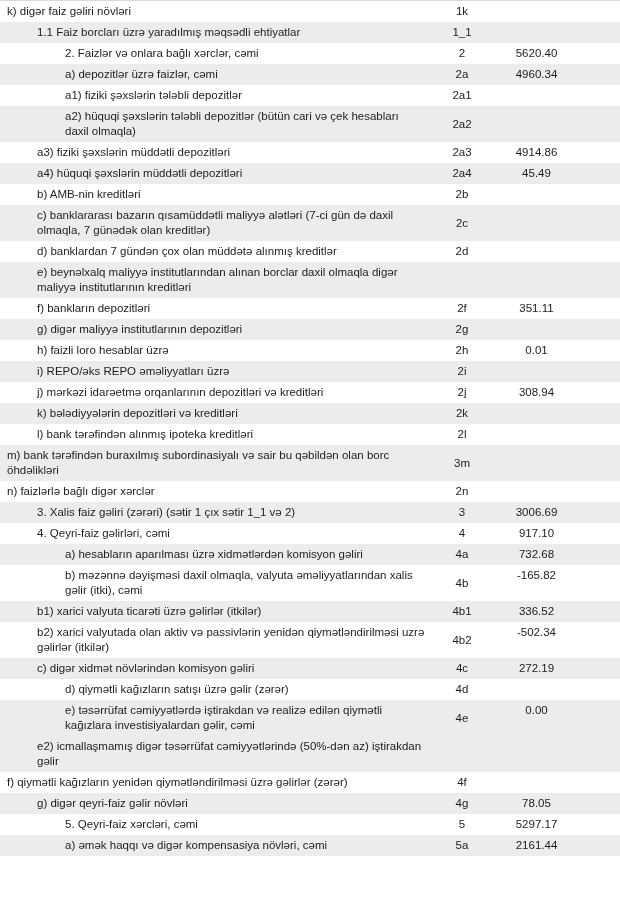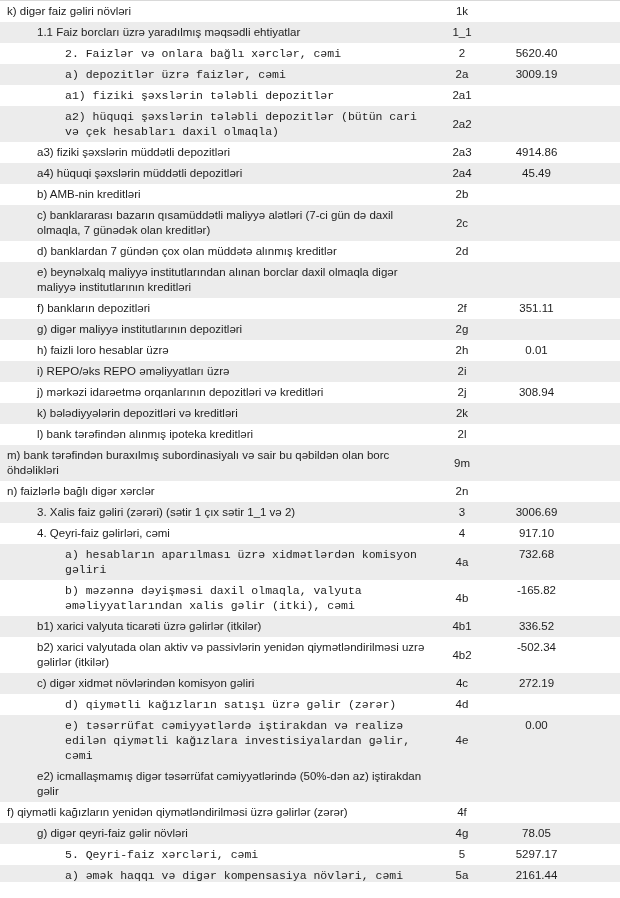--- a/index.html
+++ b/index.html
@@ -31,21 +31,21 @@
     background: #ececec;
   }
   .c-label {
     flex: 0 0 auto;
     width: 430px;
     box-sizing: border-box;
     padding: 3px 5px 3px 7px;
     line-height: 15px;
   }
   .c-label.i1 { padding-left: 37px; }
-  .c-label.i2 { padding-left: 65px; font-family: Liberation Mono, monospace; }
+  .c-label.i2 { padding-left: 65px; }
   .c-code {
     flex: 0 0 auto;
     width: 64px;
     display: flex;
     align-items: center;
     justify-content: center;
     line-height: 15px;
     text-align: center;
   }
   .c-value {
@@ -74,21 +74,21 @@
 
   <div class="row">
     <div class="c-label i2">2. Faizlər və onlara bağlı xərclər, cəmi</div>
     <div class="c-code">2</div>
     <div class="c-value">5620.40</div>
   </div>
 
   <div class="row alt">
     <div class="c-label i2">a) depozitlər üzrə faizlər, cəmi</div>
     <div class="c-code">2a</div>
-    <div class="c-value">3009.19</div>
+    <div class="c-value">4960.34</div>
   </div>
 
   <div class="row">
     <div class="c-label i2">a1) fiziki şəxslərin tələbli depozitlər</div>
     <div class="c-code">2a1</div>
     <div class="c-value"></div>
   </div>
 
   <div class="row alt">
     <div class="c-label i2">a2) hüquqi şəxslərin tələbli depozitlər (bütün cari və çek hesabları daxil olmaqla)</div>
@@ -168,21 +168,21 @@
   </div>
 
   <div class="row">
     <div class="c-label i1">l) bank tərəfindən alınmış ipoteka kreditləri</div>
     <div class="c-code">2l</div>
     <div class="c-value"></div>
   </div>
 
   <div class="row alt">
     <div class="c-label i0">m) bank tərəfindən buraxılmış subordinasiyalı və sair bu qəbildən olan borc öhdəlikləri</div>
-    <div class="c-code">9m</div>
+    <div class="c-code">3m</div>
     <div class="c-value"></div>
   </div>
 
   <div class="row">
     <div class="c-label i0">n) faizlərlə bağlı digər xərclər</div>
     <div class="c-code">2n</div>
     <div class="c-value"></div>
   </div>
 
   <div class="row alt">

